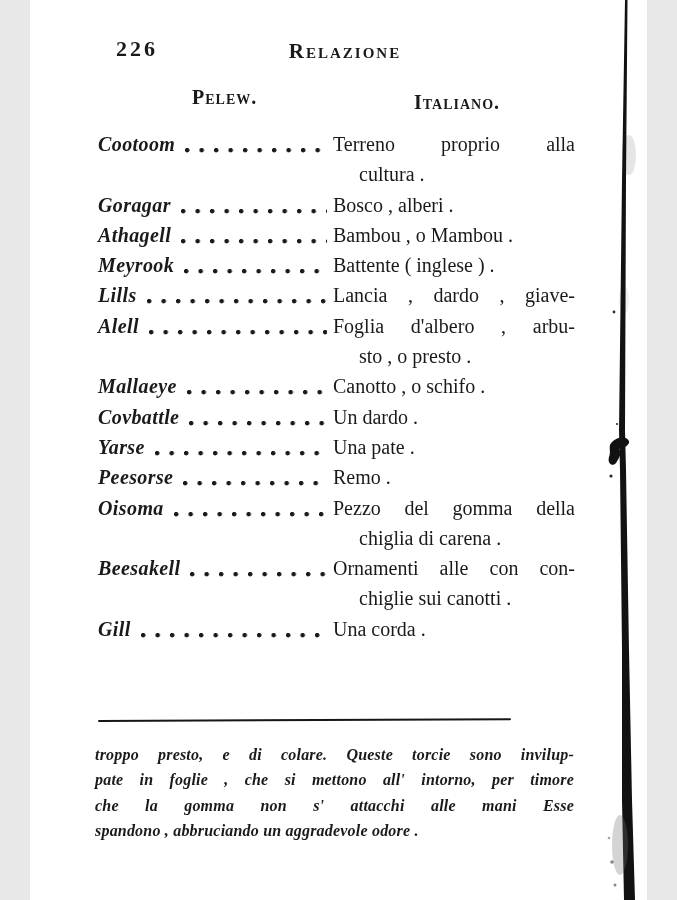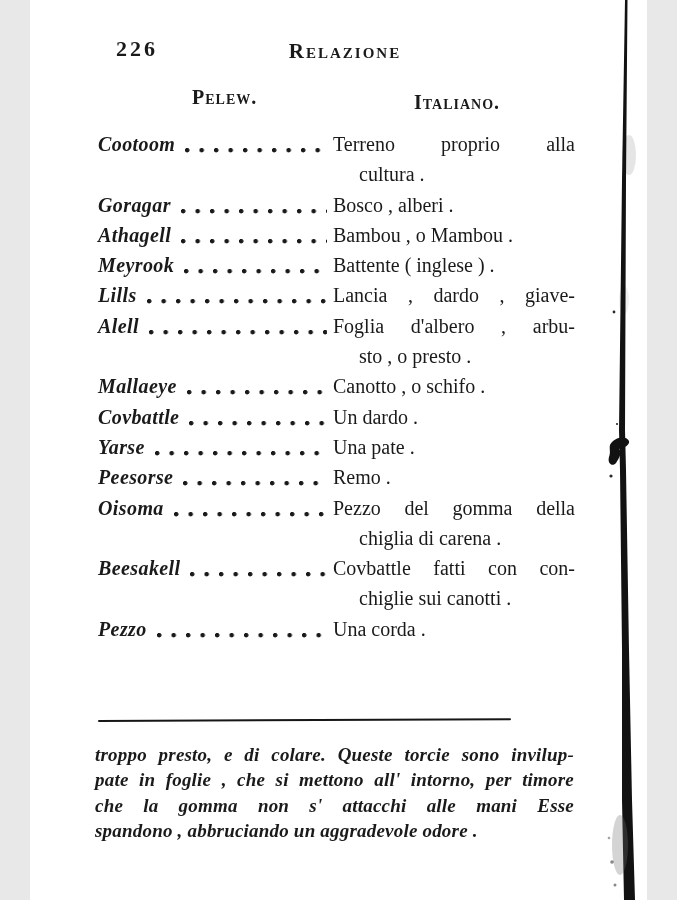--- a/index.html
+++ b/index.html
@@ -42,21 +42,21 @@
   .def .cont { padding-left:26px; }
   .stretch { text-align-last:justify; }
 
   .rule {
     position:absolute; left:68px; top:720px; width:413px; height:2px;
     background:#161616; transform:rotate(-0.25deg); transform-origin:left center;
     border-radius:1px;
   }
   .footnote {
     position:absolute; left:65px; top:742px; width:479px;
-    font-size:19px; font-style:italic; font-weight:700;
+    font-size:16px; font-style:italic; font-weight:700;
     line-height:25.4px; text-align:justify; letter-spacing:0.2px;
   }
   .artifact {
     position:absolute; left:0; top:0; pointer-events:none;
   }
 </style>
 </head>
 <body>
 
 <div class="page">
@@ -156,27 +156,27 @@
     <span class="def">
           <div class="def-line stretch">Pezzo del gomma della</div>
           <div class="def-line cont">chiglia di carena .</div>
         </span>
   </div>
 
   <div class="vocab-row">
     <span class="term">Beesakell</span>
     <span class="leader"></span>
     <span class="def">
-          <div class="def-line stretch">Covbattle fatti con con-</div>
+          <div class="def-line stretch">Ornamenti alle con con-</div>
           <div class="def-line cont">chiglie sui canotti .</div>
         </span>
   </div>
 
   <div class="vocab-row">
-    <span class="term">Pezzo</span>
+    <span class="term">Gill</span>
     <span class="leader"></span>
     <span class="def">
           <div class="def-line">Una corda .</div>
         </span>
   </div>
 </div>
 
   <div class="rule"></div>
 
   <div class="footnote">

